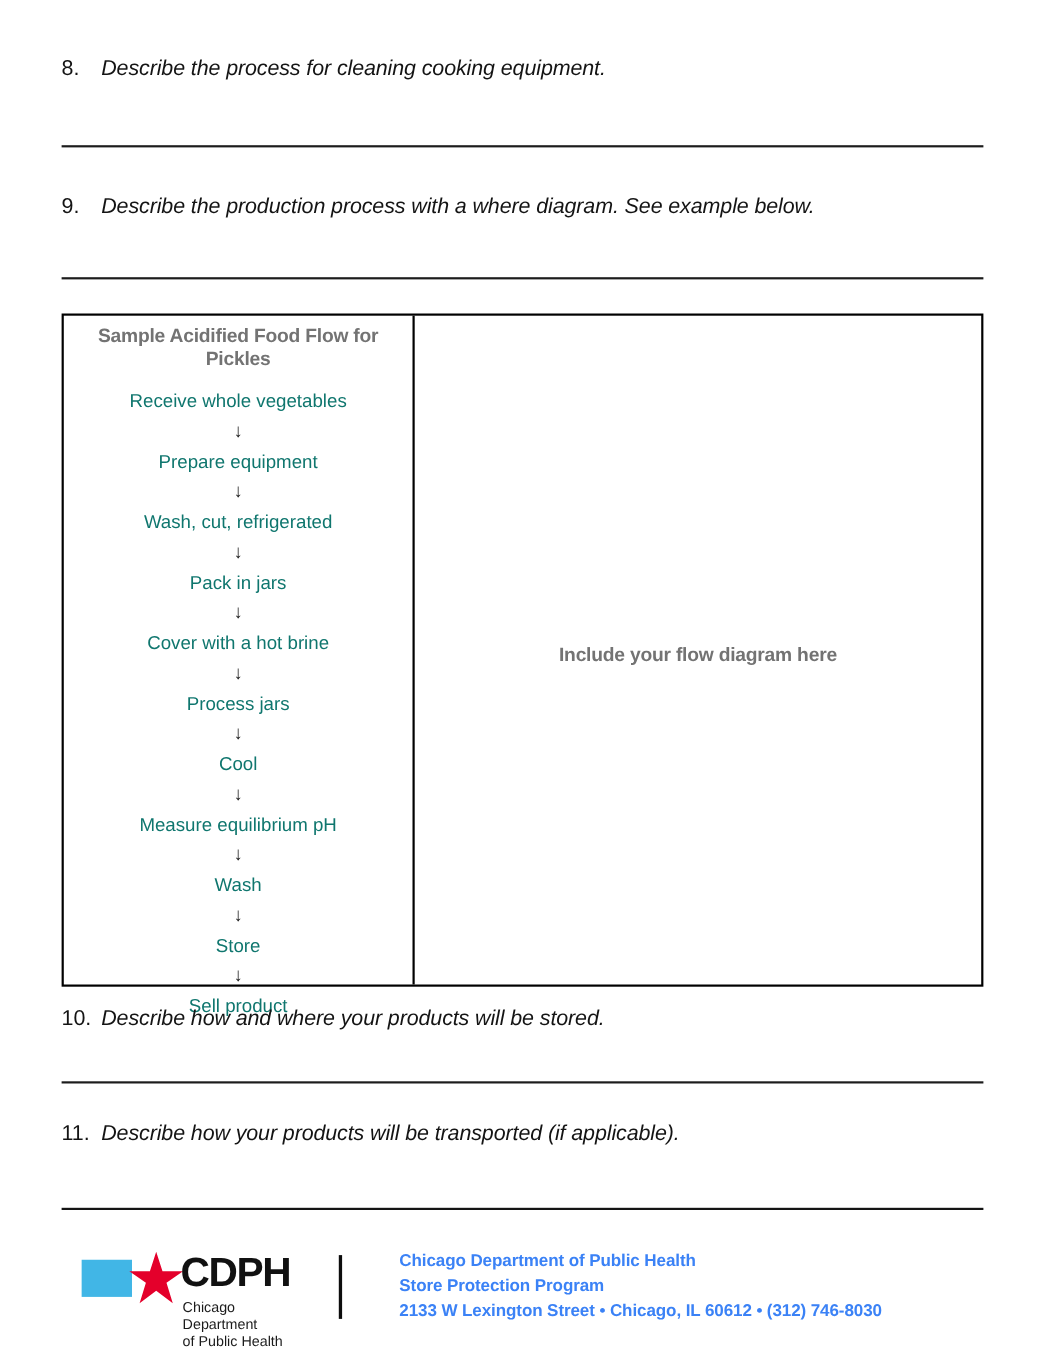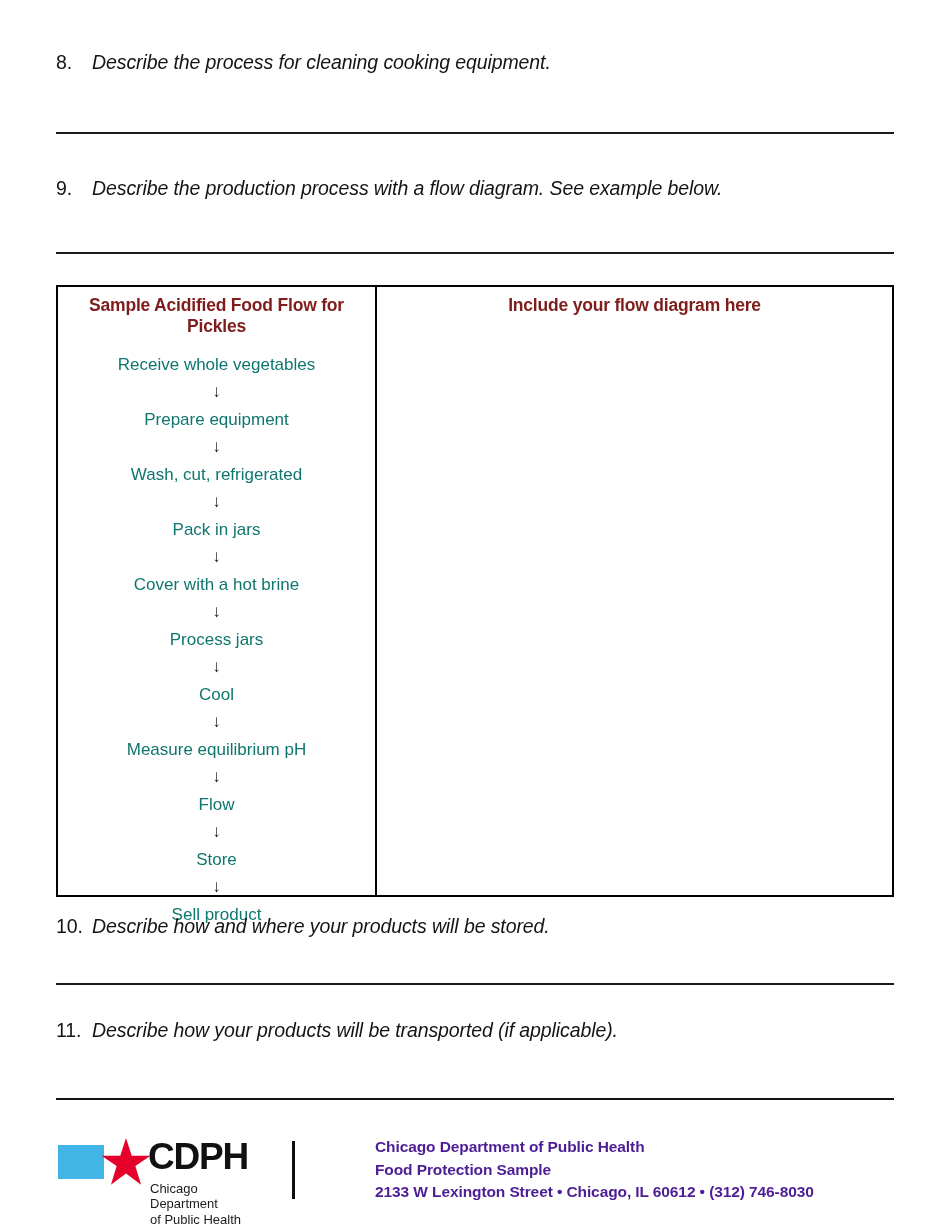--- a/index.html
+++ b/index.html
@@ -72,25 +72,26 @@
     flex-direction: column;
     align-items: center;
   }
   .flow-col-right {
     flex: 1 1 auto;
     box-sizing: border-box;
     padding-top: 6px;
     display: flex;
     flex-direction: column;
     align-items: center;
+    justify-content: center;
   }
   .col-header {
     font-size: 17.5px;
     font-weight: bold;
-    color: #7f1d1d;
+    color: #737373;
     text-align: center;
     letter-spacing: -0.2px;
     padding: 2px 4px 0 4px;
   }
   .flow-steps {
     margin-top: 16px;
     display: flex;
     flex-direction: column;
     align-items: center;
   }
@@ -118,21 +119,21 @@
   .footer-rule {
     position: absolute;
     left: 56px;
     top: 1098px;
     width: 838px;
     height: 0;
     border-top: 2.6px solid #141414;
   }
   .footer {
     position: absolute;
-    left: 56px;
+    left: 72px;
     top: 1128px;
     width: 838px;
     height: 84px;
     display: flex;
     align-items: center;
   }
   .logo {
     position: relative;
     width: 200px;
     flex: 0 0 200px;
@@ -178,39 +179,38 @@
     height: 58px;
     border-left: 3px solid #0d0d0d;
     margin-left: 36px;
     margin-right: 52px;
   }
   .footer-address {
     flex: 1 1 auto;
     font-size: 15.5px;
     font-weight: bold;
     line-height: 1.45;
-    color: #4c1d95;
+    color: #3b82f6;
     letter-spacing: -0.1px;
-    margin-left: 28px;
   }
 </style>
 </head>
 <body>
 
 <div class="page">
 
   <div class="question" style="top:50px">
     <span class="q-num">8.</span>
     <span class="q-text">Describe the process for cleaning cooking equipment.</span>
   </div>
   <div class="rule" style="top:132px"></div>
 
   <div class="question" style="top:176px">
     <span class="q-num">9.</span>
-    <span class="q-text">Describe the production process with a flow diagram. See example below.</span>
+    <span class="q-text">Describe the production process with a where diagram. See example below.</span>
   </div>
   <div class="rule" style="top:252px"></div>
 
   <div class="flow-table">
 
     <div class="flow-col-left">
       <div class="col-header">Sample Acidified Food Flow for Pickles</div>
       <div class="flow-steps">
         <div class="flow-step">Receive whole vegetables</div>
         <div class="flow-arrow">↓</div>
@@ -221,21 +221,21 @@
         <div class="flow-step">Pack in jars</div>
         <div class="flow-arrow">↓</div>
         <div class="flow-step">Cover with a hot brine</div>
         <div class="flow-arrow">↓</div>
         <div class="flow-step">Process jars</div>
         <div class="flow-arrow">↓</div>
         <div class="flow-step">Cool</div>
         <div class="flow-arrow">↓</div>
         <div class="flow-step">Measure equilibrium pH</div>
         <div class="flow-arrow">↓</div>
-        <div class="flow-step">Flow</div>
+        <div class="flow-step">Wash</div>
         <div class="flow-arrow">↓</div>
         <div class="flow-step">Store</div>
         <div class="flow-arrow">↓</div>
         <div class="flow-step">Sell product</div>
       </div>
     </div>
 
     <div class="flow-col-right">
       <div class="col-header">Include your flow diagram here</div>
     </div>
@@ -272,19 +272,19 @@
       <div class="logo-sub">
         <div>Chicago Department</div>
         <div>of Public Health</div>
       </div>
     </div>
 
     <div class="footer-divider"></div>
 
     <div class="footer-address">
       <div>Chicago Department of Public Health</div>
-      <div>Food Protection Sample</div>
+      <div>Store Protection Program</div>
       <div>2133 W Lexington Street • Chicago, IL 60612 • (312) 746-8030</div>
     </div>
 
   </div>
 
 </div>
 
 </body></html>

